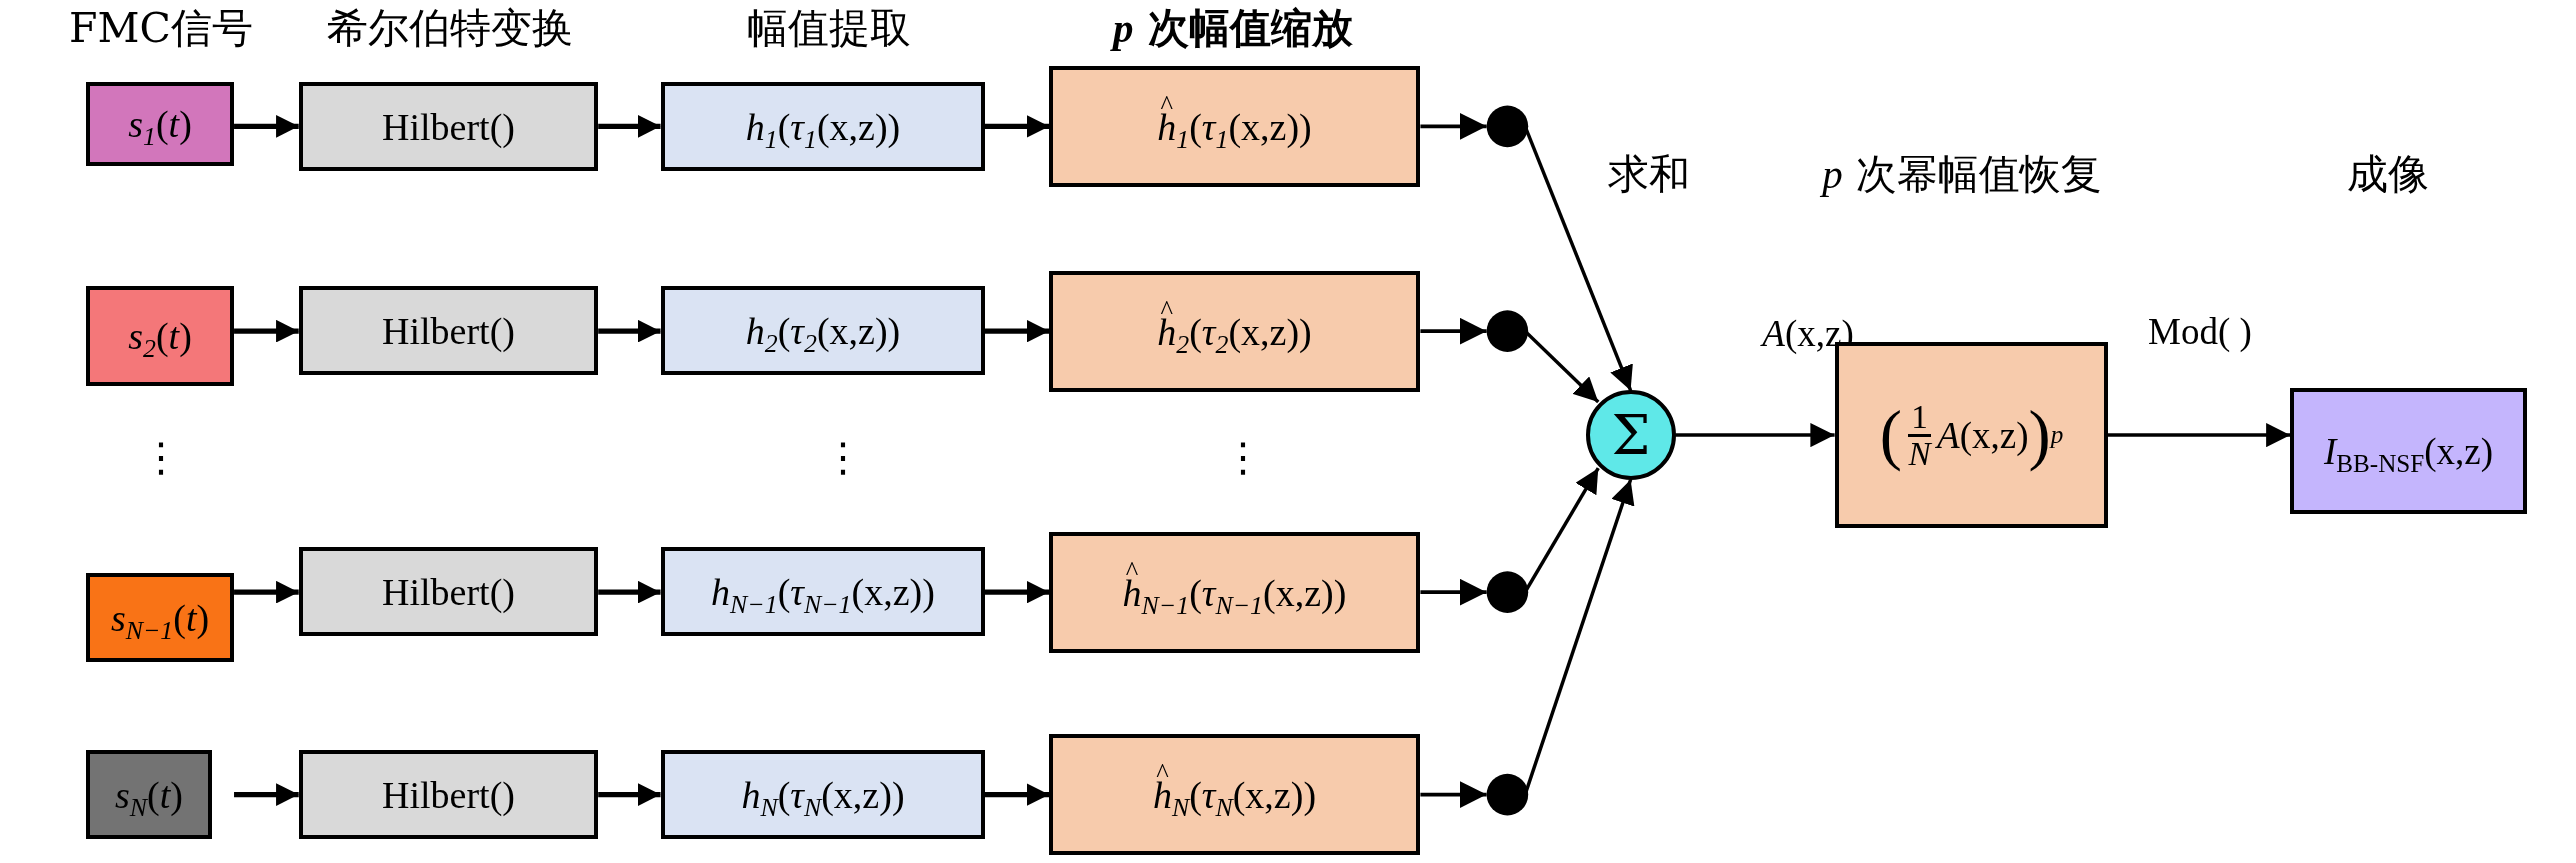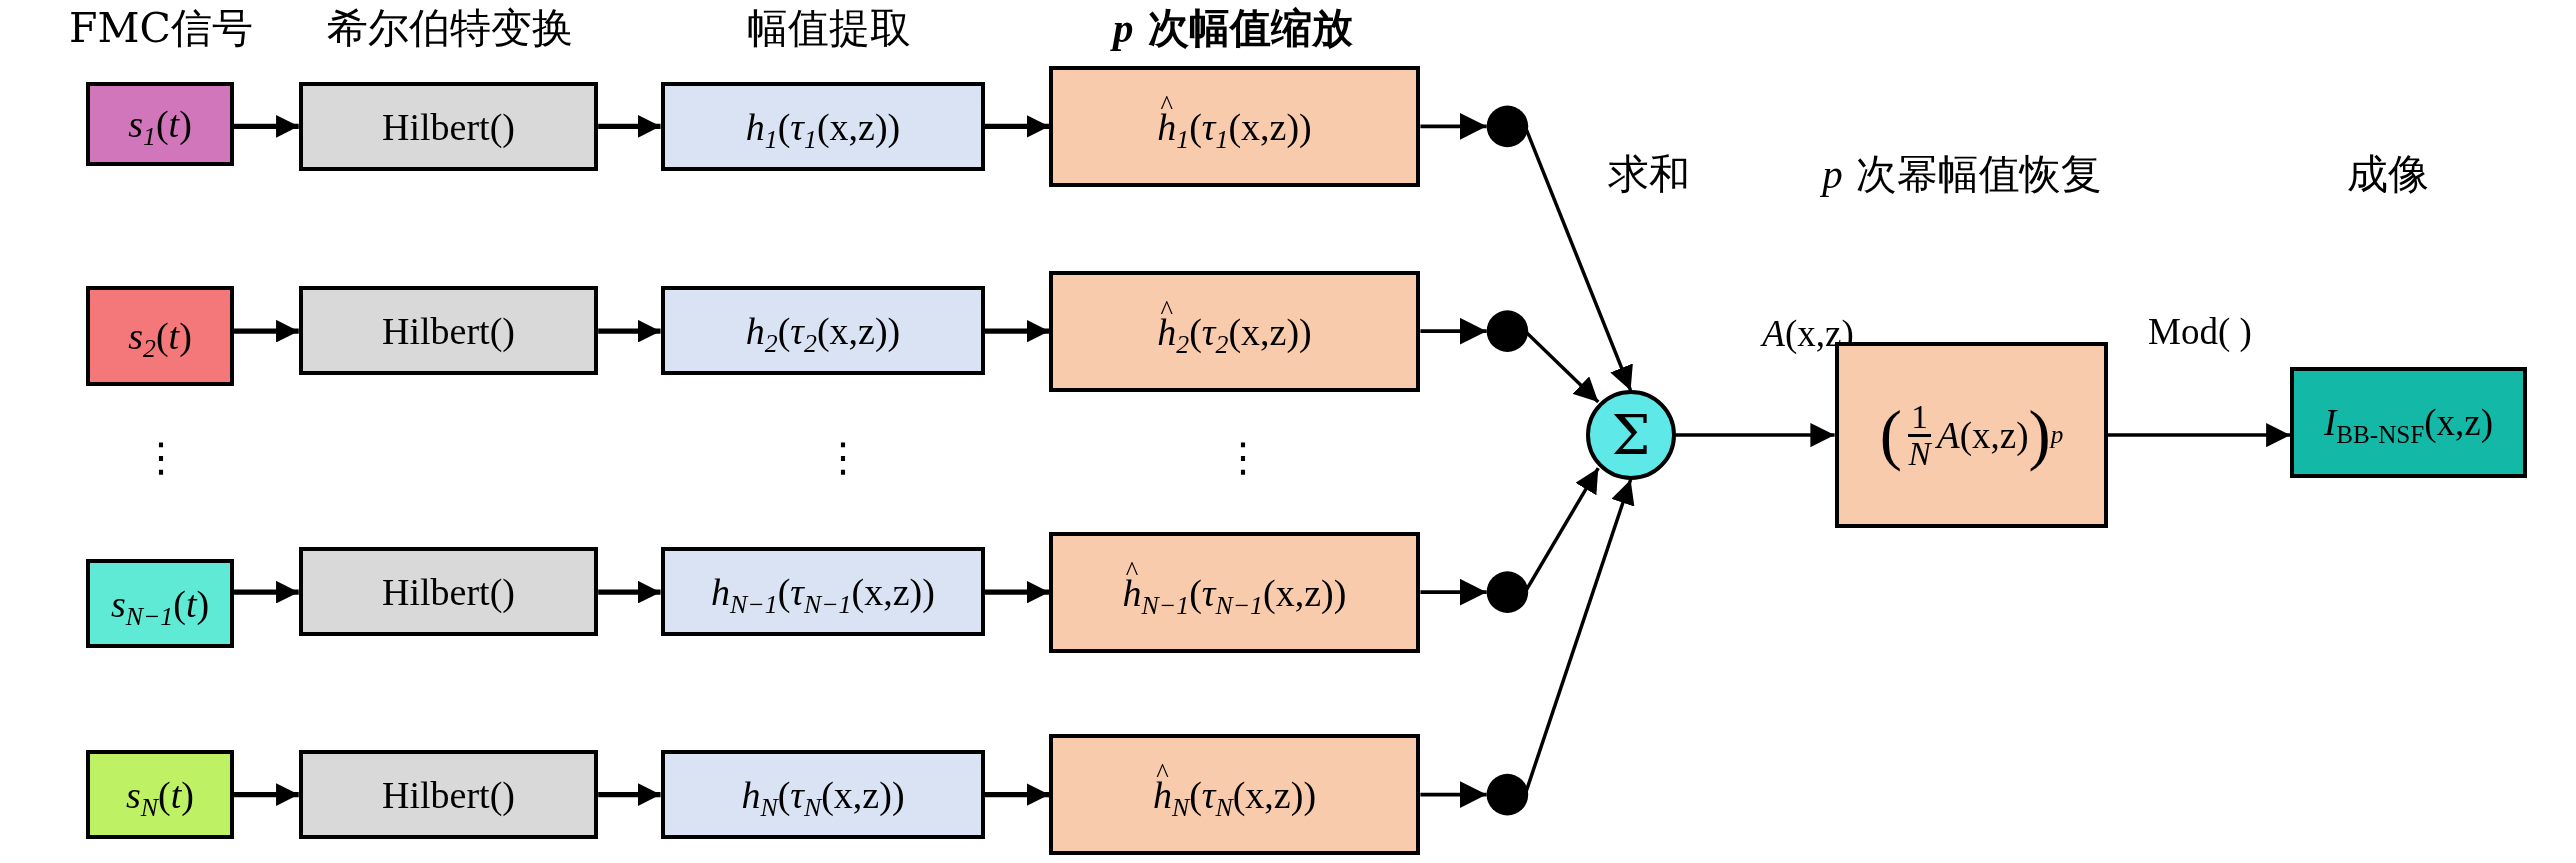--- a/index.html
+++ b/index.html
@@ -121,40 +121,40 @@
     <span class="math">
       <span>h</span><sub>2</sub><span class="rm">(</span><span>τ</span><sub>2</sub><span class="rm">(x,z)</span><span class="rm">)</span>
     </span>
   </div>
   <div class="box scl" style="left: 1049px; top: 271px; width: 371px; height: 121px; background: rgb(247, 203, 172);">
     <span class="math">
       <span class="hat">h</span><sub>2</sub><span class="rm">(</span><span>τ</span><sub>2</sub><span class="rm">(x,z)</span><span class="rm">)</span>
     </span>
   </div>
 
-  <div class="box sig" style="left: 86px; top: 559px; width: 148px; height: 89px; background: #5eead4;">
+  <div class="box sig" style="left: 86px; top: 573px; width: 148px; height: 89px; background: #f97316;">
     <span class="math">
       <span>s</span><sub>N−1</sub><span class="rm">(</span><span>t</span><span class="rm">)</span>
     </span>
   </div>
   <div class="box hil" style="left: 299px; top: 547px; width: 299px; height: 89px; background: rgb(217, 217, 217);">
     <span>Hilbert()</span>
   </div>
   <div class="box env" style="left: 661px; top: 547px; width: 324px; height: 89px; background: rgb(218, 227, 243);">
     <span class="math">
       <span>h</span><sub>N−1</sub><span class="rm">(</span><span>τ</span><sub>N−1</sub><span class="rm">(x,z)</span><span class="rm">)</span>
     </span>
   </div>
   <div class="box scl" style="left: 1049px; top: 532px; width: 371px; height: 121px; background: rgb(247, 203, 172);">
     <span class="math">
       <span class="hat">h</span><sub>N−1</sub><span class="rm">(</span><span>τ</span><sub>N−1</sub><span class="rm">(x,z)</span><span class="rm">)</span>
     </span>
   </div>
 
-  <div class="box sig" style="left: 86px; top: 750px; width: 148px; height: 89px; background: #bef264;">
+  <div class="box sig" style="left: 86px; top: 750px; width: 126px; height: 89px; background: #737373;">
     <span class="math">
       <span>s</span><sub>N</sub><span class="rm">(</span><span>t</span><span class="rm">)</span>
     </span>
   </div>
   <div class="box hil" style="left: 299px; top: 750px; width: 299px; height: 89px; background: rgb(217, 217, 217);">
     <span>Hilbert()</span>
   </div>
   <div class="box env" style="left: 661px; top: 750px; width: 324px; height: 89px; background: rgb(218, 227, 243);">
     <span class="math">
       <span>h</span><sub>N</sub><span class="rm">(</span><span>τ</span><sub>N</sub><span class="rm">(x,z)</span><span class="rm">)</span>
@@ -188,18 +188,18 @@
     </span>
     <span>A</span>
       <span class="rm">(x,z)</span>
     <span class="bigparen">)</span>
     <span class="sup">p</span>
   </span>
 </div>
 
 <div class="label" style="left:2200px; top:331px;">Mod( )</div>
 
-<div class="box" id="outbox" style="left: 2290px; top: 367px; width: 237px; height: 111px; background: #14b8a6;">
+<div class="box" id="outbox" style="left: 2290px; top: 388px; width: 237px; height: 126px; background: #c4b5fd;">
   <span class="math" style="font-size:37px;">
     <span>I</span><sub class="rm">BB-NSF</sub><span class="rm">(x,z)</span>
   </span>
 </div>
 
 
 </body></html>

